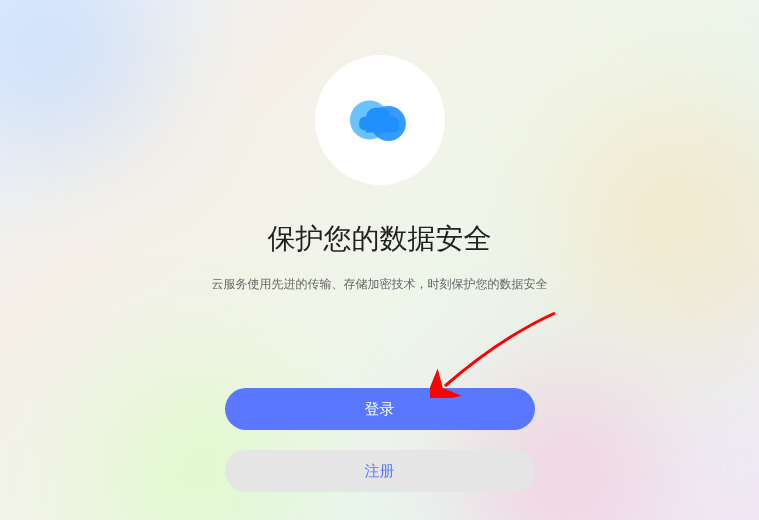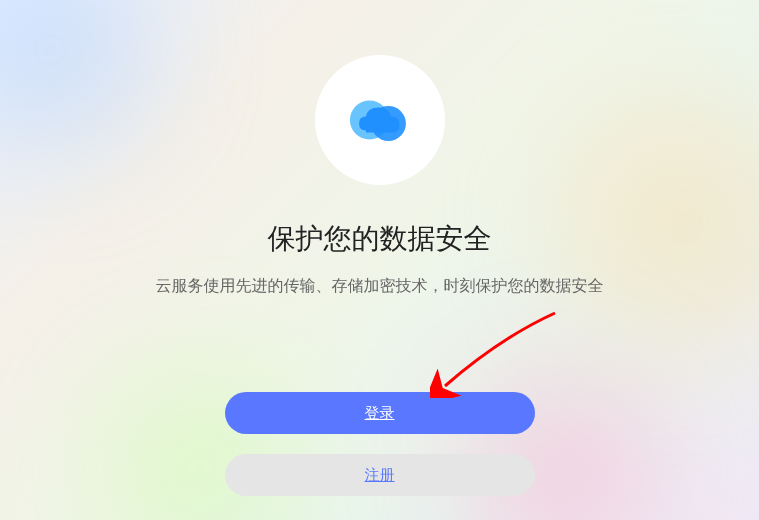--- a/index.html
+++ b/index.html
@@ -61,39 +61,38 @@
     }
     
     .title {
       font-size: 28px;
       color: #222222;
       font-weight: 400;
       margin-bottom: 18px;
     }
     
     .subtitle {
-      font-size: 16px;
+      font-size: 12px;
       color: #666666;
       font-weight: 400;
       margin-bottom: 95px;
     }
     
     .btn {
       width: 310px;
       height: 42px;
       border-radius: 21px;
       border: none;
       font-size: 15px;
       cursor: pointer;
       display: flex;
       align-items: center;
       justify-content: center;
       margin-bottom: 20px;
       font-family: inherit;
-      text-decoration: underline;
     }
     
     .btn-primary {
       background: #5978ff;
       color: #ffffff;
     }
     
     .btn-secondary {
       background: #e5e5e5;
       color: #5978ff;

